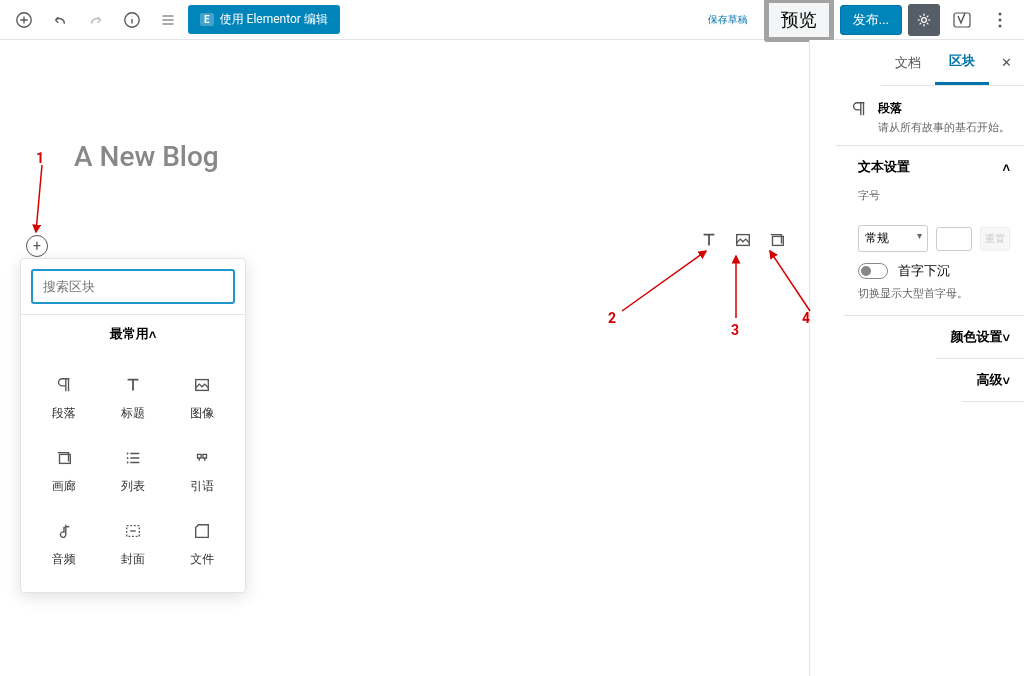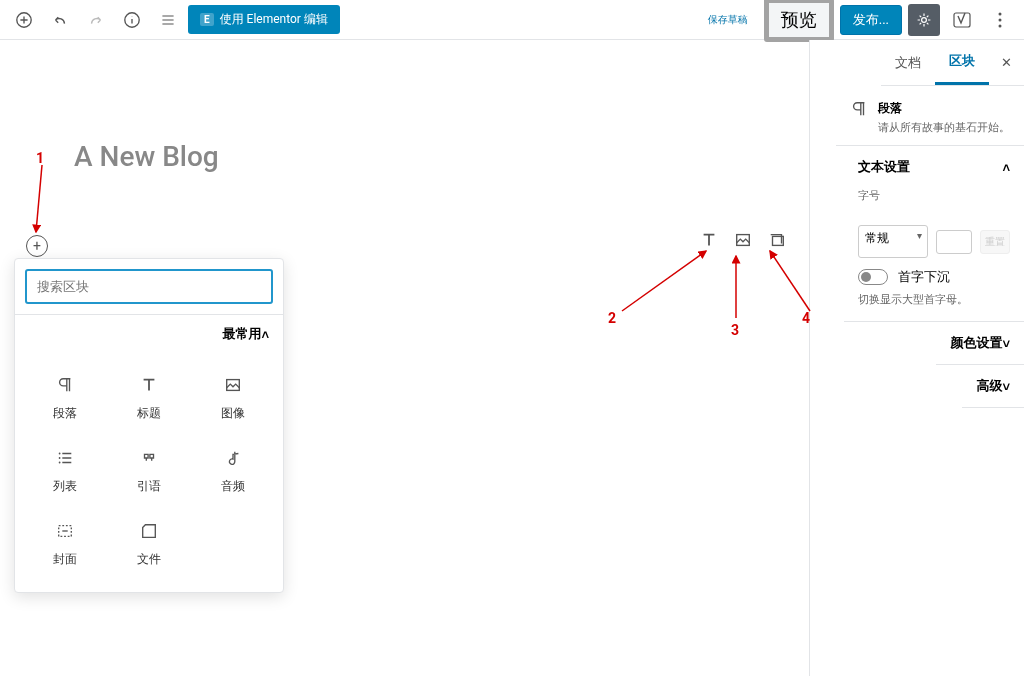--- a/index.html
+++ b/index.html
@@ -15,24 +15,24 @@
 .sec-btn { background: #f3f5f6; border: 5px solid #a3a3a3; padding: 5px 12px; font-size: 18px; border-radius: 3px; cursor: pointer; }
 .primary-btn { background: #0085ba; color: #fff; border: 1px solid #0073aa; padding: 5px 12px; font-size: 13px; border-radius: 3px; cursor: pointer; }
 .dark-btn { background: #555d66; color: #fff; width: 32px; height: 32px; display: flex; align-items: center; justify-content: center; border: none; border-radius: 3px; cursor: pointer; }
 
 .main { display: flex; height: calc(100% - 40px); }
 .editor-area { flex: 1; position: relative; padding: 50px 60px; }
 .post-title { font-size: 28px; color: #888; font-weight: 500; margin: 50px 0 20px 14px; }
 
 .add-block-btn { position: absolute; left: 26px; top: 195px; width: 22px; height: 22px; border: 1.5px solid #555; border-radius: 50%; display: flex; align-items: center; justify-content: center; background: #fff; cursor: pointer; font-size: 14px; color: #555; }
 
-.block-panel { position: absolute; left: 14px; top: 218px; width: 270px; background: #fff; border: 1px solid #e2e4e7; box-shadow: 0 4px 16px rgba(0,0,0,0.12); border-radius: 4px; }
+.block-panel { position: absolute; left: 20px; top: 218px; width: 226px; background: #fff; border: 1px solid #e2e4e7; box-shadow: 0 4px 16px rgba(0,0,0,0.12); border-radius: 4px; }
 .block-search { padding: 10px; }
 .block-search input { width: 100%; padding: 8px 10px; border: 2px solid #2196cc; border-radius: 3px; font-size: 13px; outline: none; }
-.block-section-header { display: flex; justify-content: flex-end; align-items: center; padding: 10px 14px; border-top: 1px solid #e2e4e7; font-size: 13px; font-weight: 600; }
+.block-section-header { display: flex; justify-content: center; align-items: center; padding: 10px 14px; border-top: 1px solid #e2e4e7; font-size: 13px; font-weight: 600; }
 .block-grid { display: grid; grid-template-columns: repeat(3,1fr); padding: 6px 8px 14px; }
 .block-item { display: flex; flex-direction: column; align-items: center; padding: 14px 6px 10px; cursor: pointer; border-radius: 3px; }
 .block-item-icon { width: 24px; height: 24px; display: flex; align-items: center; justify-content: center; color: #555; margin-bottom: 8px; }
 .block-item-label { font-size: 12px; color: #333; }
 
 .inline-tools { position: absolute; right: 22px; top: 190px; display: flex; gap: 14px; }
 .inline-tool { width: 20px; height: 20px; display: flex; align-items: center; justify-content: center; color: #555; cursor: pointer; }
 
 .annot { position: absolute; color: #d40000; font-weight: bold; font-size: 14px; pointer-events: none; }
 .arrow-svg { position: absolute; pointer-events: none; }
@@ -45,21 +45,21 @@
 .sidebar-block-info { padding: 14px 14px 10px; display: flex; gap: 10px; border-bottom: 1px solid #e2e4e7; }
 .sidebar-block-info .bicon { color: #555; }
 .sidebar-block-info .btext { font-size: 12px; }
 .sidebar-block-info .btitle { font-weight: 600; margin-bottom: 3px; }
 .sidebar-block-info .bdesc { color: #666; font-size: 11px; }
 .sidebar-section { border-bottom: 1px solid #e2e4e7; }
 .sidebar-section-header { display: flex; justify-content: space-between; align-items: center; padding: 12px 14px; font-weight: 600; cursor: pointer; }
 .sidebar-section-body { padding: 0 14px 14px; }
 .field-label { font-size: 11px; color: #666; margin-bottom: 22px; }
 .field-row { display: flex; gap: 8px; align-items: center; margin-bottom: 10px; }
-.select { border: 1px solid #ccc; background: #fff; padding: 4px 20px 10px 6px; font-size: 12px; border-radius: 3px; position: relative; width: 70px; }
+.select { border: 1px solid #ccc; background: #fff; padding: 4px 20px 4px 6px; font-size: 12px; border-radius: 3px; position: relative; width: 70px; }
 .select::after { content: "▾"; position: absolute; right: 5px; top: 4px; font-size: 10px; color: #666; }
 .num-input { width: 36px; height: 24px; border: 1px solid #ccc; border-radius: 3px; }
 .reset-btn { width: 30px; height: 24px; border: 1px solid #eee; background: #f7f7f7; border-radius: 3px; color:#ccc; font-size:10px; }
 .toggle { width: 30px; height: 16px; border: 1.5px solid #888; border-radius: 10px; position: relative; display: inline-block; }
 .toggle::after { content: ""; width: 10px; height: 10px; border-radius: 50%; background: #888; position: absolute; left: 2px; top: 1.5px; }
 .toggle-row { display: flex; align-items: center; gap: 10px; margin-bottom: 6px; }
 .hint { font-size: 11px; color: #666; }
 svg { display: block; }
 </style>
 </head>
@@ -157,20 +157,29 @@
             <span class="block-item-label">标题</span>
           </div>
         <div class="block-item">
             <span class="block-item-icon">
               <svg width="18" height="18" viewBox="0 0 20 20">
                 <rect x="3" y="4" width="14" height="12" fill="none" stroke="#555" stroke-width="1.5"></rect>
                 <path d="M3 13l4-4 3 3 3-3 4 4" fill="none" stroke="#555" stroke-width="1.5"></path>
               </svg>
             </span>
             <span class="block-item-label">图像</span>
+          </div>
+        <div class="block-item">
+            <span class="block-item-icon">
+              <svg width="18" height="18" viewBox="0 0 20 20">
+                <rect x="5" y="6" width="12" height="10" fill="none" stroke="#555" stroke-width="1.5"></rect>
+                <path d="M3 4h12v10" fill="none" stroke="#555" stroke-width="1.5"></path>
+              </svg>
+            </span>
+            <span class="block-item-label">画廊</span>
           </div>
         <div class="block-item">
             <span class="block-item-icon">
               <svg width="18" height="18" viewBox="0 0 20 20">
                 <path d="M7 5h10M7 10h10M7 15h10" stroke="#555" stroke-width="1.5"></path>
                 <circle cx="4" cy="5" r="1" fill="#555"></circle>
                 <circle cx="4" cy="10" r="1" fill="#555"></circle>
                 <circle cx="4" cy="15" r="1" fill="#555"></circle>
               </svg>
             </span>

